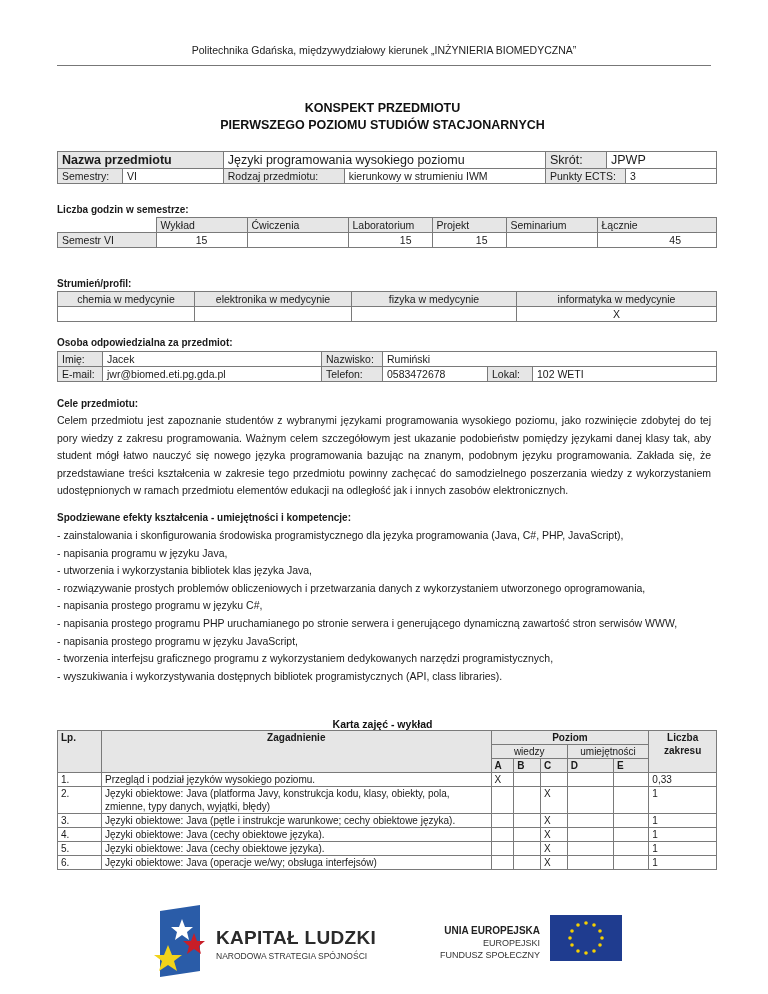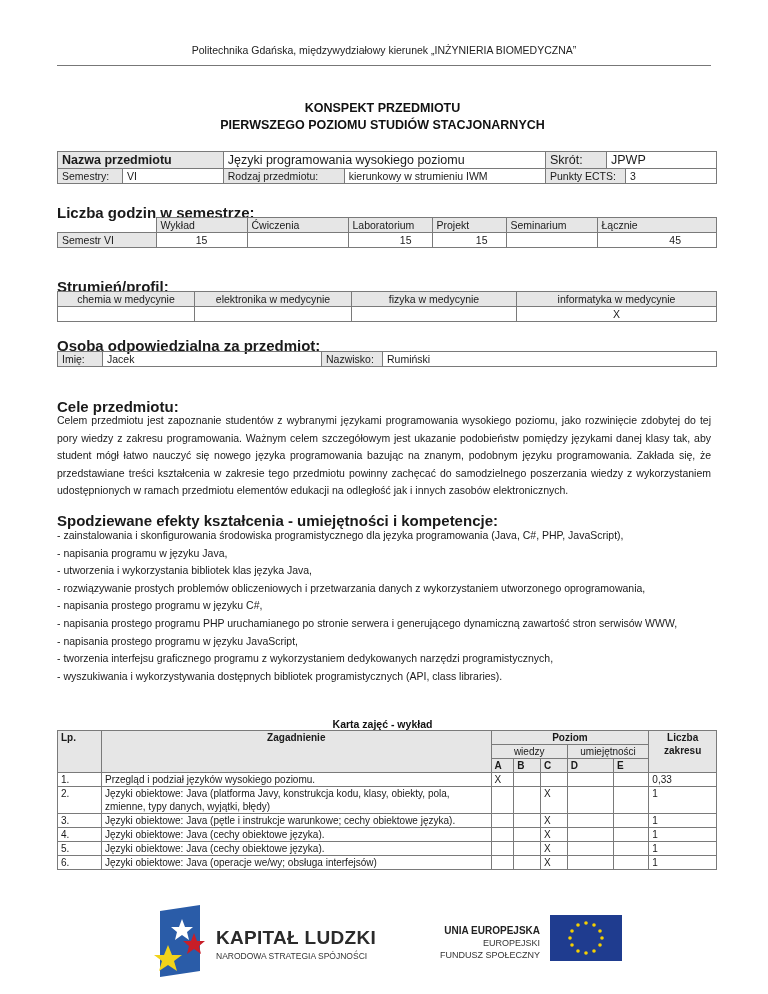--- a/index.html
+++ b/index.html
@@ -7,21 +7,21 @@
          font-family: "Liberation Sans", sans-serif; color: #1a1a1a; }
   .page-header { position: absolute; left: 39px; top: 43px; width: 434px; text-align: center;
                  font-size: 10.5px; color: #222; left: 117px; }
   .title { position: absolute; left: 0; width: 765px; text-align: center; font-weight: bold; font-size: 12.5px; line-height: 17px; color: #111; }
   table { border-collapse: collapse; position: absolute; font-size: 10.5px; }
   td { border: 1px solid #7a7a7a; padding: 0 4px; height: 14px; line-height: 14px; white-space: nowrap; }
   .shade { background: #e6e6e6; }
   .bold { font-weight: bold; }
   .center { text-align: center; }
   .right { text-align: right; }
-  .section-label { position: absolute; left: 57px; font-weight: bold; font-size: 15px; }
+  .section-label { position: absolute; left: 57px; font-weight: bold; font-size: 10px; }
   .para { position: absolute; left: 57px; width: 654px; font-size: 10.5px; line-height: 17.6px; text-align: justify; }
   .list { position: absolute; left: 57px; width: 654px; font-size: 10.5px; line-height: 17.6px; }
   .list div { text-align: justify; }
   .kzt td { font-size: 10px; height: 13px; line-height: 13px; padding: 0 3px; vertical-align: top; white-space: normal; }
   .kzt td.h { background: #e6e6e6; font-weight: bold; text-align: center; }
   .logo-kl { position: absolute; left: 150px; top: 905px; width: 240px; height: 80px; }
   .logo-eu { position: absolute; left: 430px; top: 905px; width: 200px; height: 70px; }
 </style>
 </head>
 <body>
@@ -94,20 +94,28 @@
   </table>
 
 <div class="section-label" style="top:337px;">Osoba odpowiedzialna za przedmiot:</div>
 <table style="left:57px;top:351px;width:660px;">
   <tbody>
       <tr>
     <td class="shade" style="width:36px;">Imię:</td>
     <td style="width:210px;">Jacek</td>
     <td class="shade" style="width:52px;">Nazwisko:</td>
     <td colspan="3">Rumiński</td>
+  </tr>
+  <tr>
+    <td class="shade">E-mail:</td>
+    <td>jwr@biomed.eti.pg.gda.pl</td>
+    <td class="shade">Telefon:</td>
+    <td style="width:96px;">0583472678</td>
+    <td class="shade" style="width:36px;">Lokal:</td>
+    <td>102 WETI</td>
   </tr>
 </tbody>
   </table>
 
 <div class="section-label" style="top:398px;">Cele przedmiotu:</div>
 <div class="para" style="top:412px;">Celem przedmiotu jest zapoznanie studentów z wybranymi językami programowania wysokiego poziomu, jako rozwinięcie zdobytej do tej pory wiedzy z zakresu programowania. Ważnym celem szczegółowym jest ukazanie podobieństw pomiędzy językami danej klasy tak, aby student mógł łatwo nauczyć się nowego języka programowania bazując na znanym, podobnym języku programowania. Zakłada się, że przedstawiane treści kształcenia w zakresie tego przedmiotu powinny zachęcać do samodzielnego poszerzania wiedzy z wykorzystaniem udostępnionych w ramach przedmiotu elementów edukacji na odległość jak i innych zasobów elektronicznych.</div>
 
 <div class="section-label" style="top:512px;">Spodziewane efekty kształcenia - umiejętności i kompetencje:</div>
 <div class="list" style="top:527px;">
   <div>- zainstalowania i skonfigurowania środowiska programistycznego dla języka programowania (Java, C#, PHP, JavaScript),</div>

